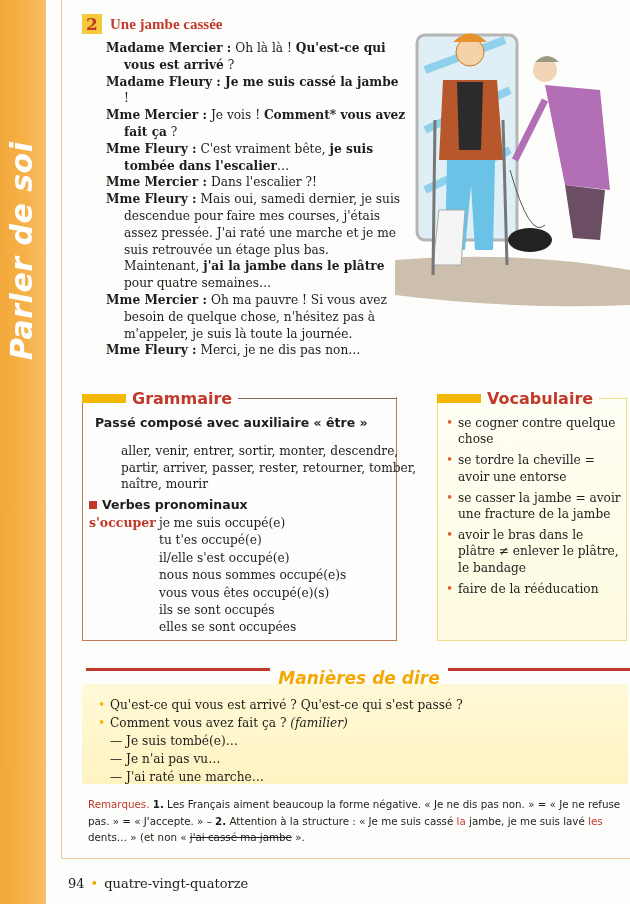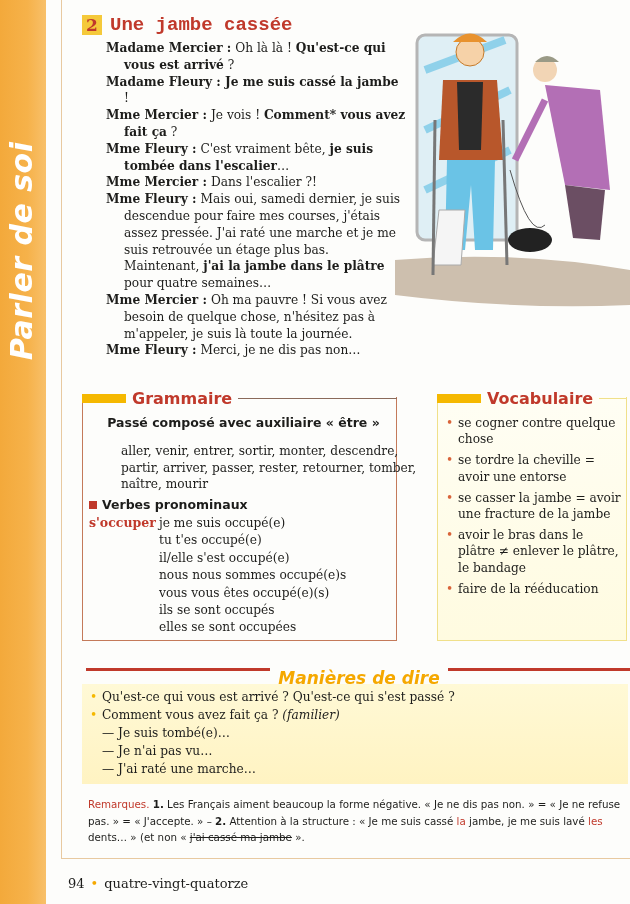--- a/index.html
+++ b/index.html
@@ -19,38 +19,38 @@
   .frame {
     position:absolute; left:61px; top:0; width:568px; height:858px;
     border-left:1px solid #e8c9a0; border-bottom:1px solid #e8c9a0;
   }
   
   .section-head { position:absolute; left:82px; top:14px; display:flex; align-items:center; }
   .num-badge {
     background:#f5c93a; color:#c0392b; font-weight:bold; font-size:17px;
     width:20px; height:20px; line-height:20px; text-align:center; margin-right:8px;
   }
-  .section-title { color:#c0392b; font-weight:bold; font-size:19px; font-family:Liberation Mono, monospace; }
+  .section-title { color:#c0392b; font-weight:bold; font-size:15px; font-family:Liberation Serif, serif; }
   .dialogue {
     position:absolute; left:106px; top:40px; width:300px; font-size:12.2px; line-height:16.8px;
   }
   .line { padding-left:18px; text-indent:-18px; margin:0; }
   .spk { font-weight:bold; }
   .b { font-weight:bold; }
   .illustration { position:absolute; left:395px; top:10px; width:235px; height:305px; }
   
   .gram-box {
     position:absolute; left:82px; top:397px; width:313px; height:243px;
     border:1px solid #c47a5a; border-top:none;
   }
   .box-head { position:absolute; display:flex; align-items:center;text-align:center; }
   .box-head .bar { width:44px; height:9px; background:#f5b800; margin-right:6px; }
   .box-head .title { color:#c0392b; font-family:"DejaVu Sans", sans-serif; font-weight:bold; font-size:16px; }
   .box-head .rule { height:1px; background:#8a6a5a; margin-left:6px; }
-  .gram-sub { position:absolute; left:4px; width:313px; top:18px; text-align:center;
+  .gram-sub { position:absolute; left:12px; width:313px; top:18px; 
     font-family:"DejaVu Sans", sans-serif; font-weight:bold; font-size:12.5px; }
   .gram-verbs { position:absolute; left:6px; top:46px; width:300px; font-size:12.2px; line-height:16.5px;margin-left:32px; }
   .gram-pron-head { position:absolute; left:6px; top:100px; font-family:"DejaVu Sans", sans-serif; font-weight:bold; font-size:12.5px; display:flex; align-items:center; }
   .sq { width:8px; height:8px; background:#c0392b; margin-right:5px; display:inline-block; }
   .conj-verb { position:absolute; left:6px; top:118px; color:#c0392b; font-weight:bold; font-size:12.5px; }
   .conj-list { position:absolute; left:76px; top:118px; font-size:12.2px; line-height:17.4px; }
   
   .voc-box {
     position:absolute; left:437px; top:397px; width:188px; height:243px;
     border:1px solid #f0e08a; border-top:none;
@@ -60,21 +60,21 @@
   .voc-list li { position:relative; padding-left:14px; margin-bottom:5px; }
   .voc-list li::before { content:"•"; position:absolute; left:2px; top:0; color:#d9643a; }
   
   .man-head { position:absolute; left:86px; top:668px; width:546px; display:flex; align-items:flex-start; }
   .man-head .rule { flex:1; height:3px; background:#c0392b; }
   .man-head .title { color:#f5a800; font-family:"DejaVu Sans", sans-serif; font-weight:bold; font-style:italic; font-size:17px; padding:0 8px; }
   .man-box {
     position:absolute; left:82px; top:684px; width:546px; height:100px;
     background:linear-gradient(180deg,#fff9d6,#fff3c2);
   }
-  .man-list { position:absolute; left:6px; top:4px; font-size:12.2px; line-height:18px; margin:0; padding:0; list-style:none; }
+  .man-list { position:absolute; left:6px; top:4px; font-size:12.2px; line-height:18px; margin:8px; padding:0; list-style:none; }
   .man-list li { position:relative; padding-left:14px; }
   .man-list li.bul::before { content:"•"; position:absolute; left:2px; color:#f5b800; }
   .it { font-style:italic; }
   
   .remarks { position:absolute; left:88px; top:796px; width:544px; font-family:"DejaVu Sans", sans-serif; font-size:10.3px; line-height:16.5px; }
   .rem-label { color:#c0392b; }
   .red { color:#c0392b; }
   .strike { text-decoration:line-through; }
   
   .footer { position:absolute; left:68px; top:876px; font-size:13px; display:flex; }

